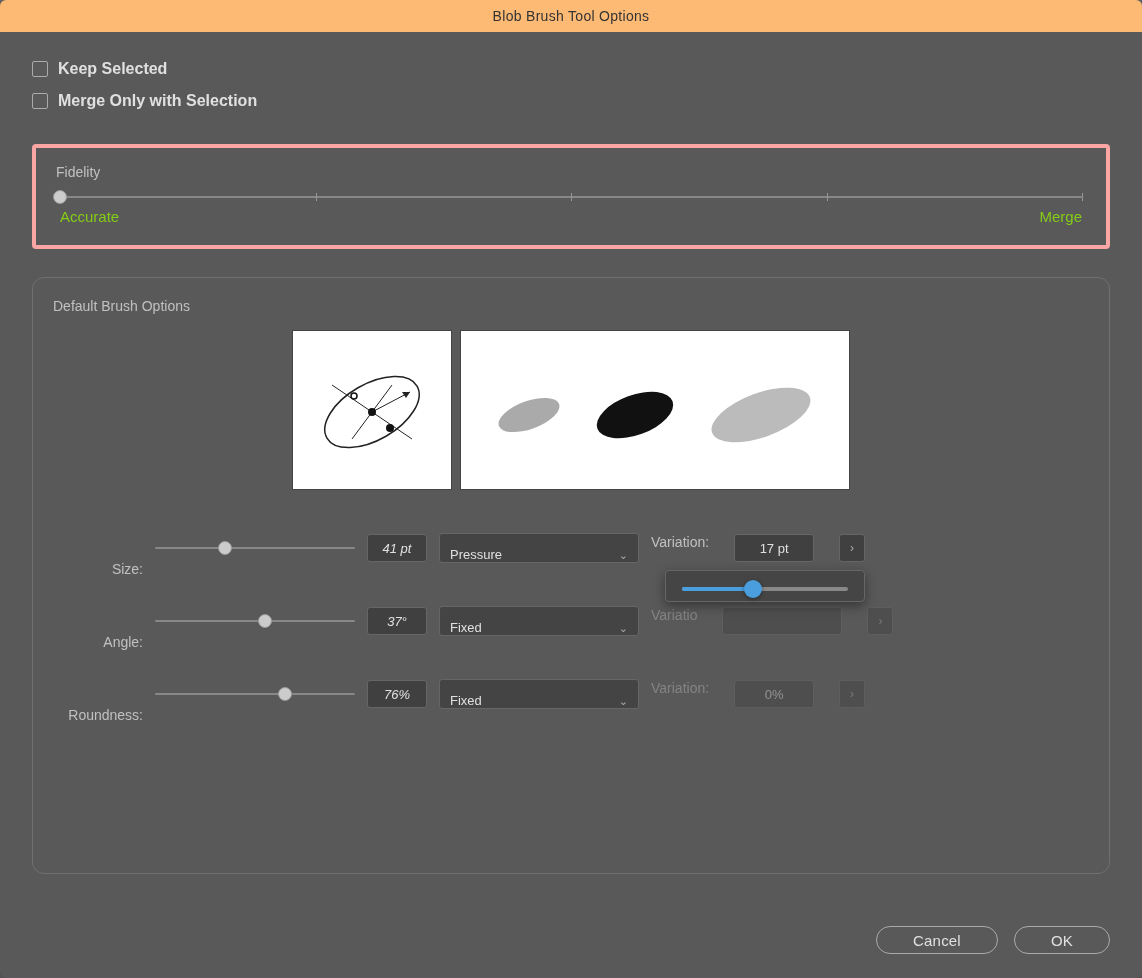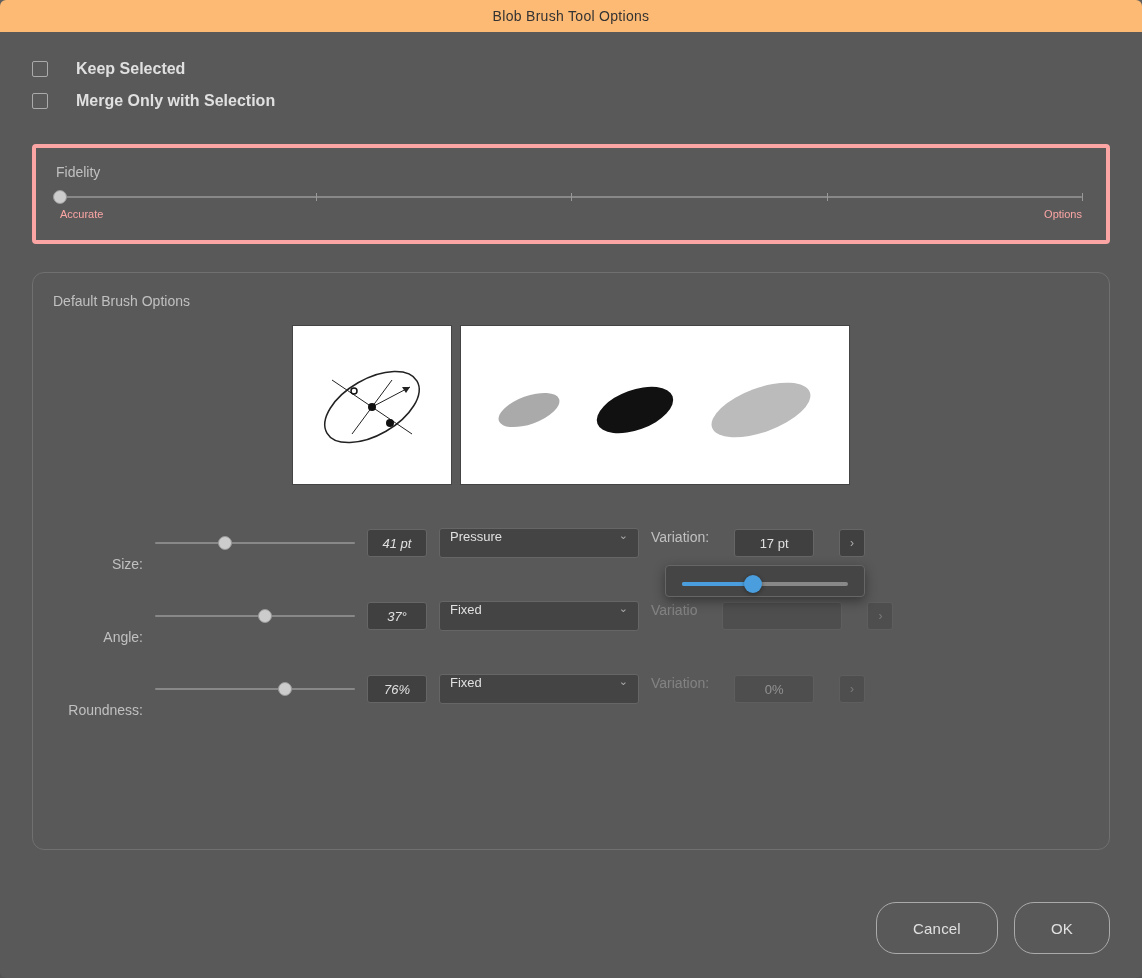--- a/index.html
+++ b/index.html
@@ -43,21 +43,21 @@
 
     
     .checkbox-section {
       margin-bottom: 20px;
     }
 
     .checkbox-row {
       display: flex;
       align-items: center;
       margin-bottom: 14px;
-      gap: 28px;
+      gap: 10px;
     }
 
     .checkbox-box {
       width: 16px;
       height: 16px;
       border: 1.5px solid #aaa;
       background: #5a5a5a;
       border-radius: 2px;
       flex-shrink: 0;
     }
@@ -123,22 +123,22 @@
       transform: translateX(-50%);
     }
 
     .slider-labels {
       display: flex;
       justify-content: space-between;
       margin-top: 6px;
     }
 
     .slider-label {
-      font-size: 11px;
-      color: #fca5a5;
+      font-size: 15px;
+      color: #84cc16;
     }
 
     
     .brush-section {
       border: 1px solid #707070;
       border-radius: 12px;
       padding: 20px 20px 24px 20px;
       flex: 1;
       display: flex;
       flex-direction: column;
@@ -234,21 +234,21 @@
     .control-dropdown {
       width: 200px;
       height: 30px;
       background: #444;
       border: 1px solid #666;
       border-radius: 3px;
       color: #e0e0e0;
       font-size: 13px;
       padding: 0 10px;
       display: flex;
-      align-items: flex-start;
+      align-items: flex-end;
       justify-content: space-between;
       flex-shrink: 0;
       cursor: pointer;
     }
 
     .dropdown-arrow {
       font-size: 11px;
       color: #aaa;
     }
 
@@ -342,21 +342,21 @@
     
     .footer {
       display: flex;
       justify-content: flex-end;
       gap: 16px;
       padding: 24px 32px;
       flex-shrink: 0;
     }
 
     .btn {
-      height: 52px;
+      height: 28px;
       padding: 0 36px;
       border-radius: 20px;
       border: 1.5px solid #aaa;
       background: transparent;
       color: #e0e0e0;
       font-size: 15px;
       cursor: pointer;
       letter-spacing: 0.2px;
     }
   </style>
@@ -387,21 +387,21 @@
       <div class="slider-container">
         <div class="slider-track">
           <div style="position:absolute;left:25%;width:1px;height:8px;background:#999;top:-3px;"></div>
           <div style="position:absolute;left:50%;width:1px;height:8px;background:#999;top:-3px;"></div>
           <div style="position:absolute;left:75%;width:1px;height:8px;background:#999;top:-3px;"></div>
           <div style="position:absolute;left:100%;width:1px;height:8px;background:#999;top:-3px;"></div>
           <div class="slider-thumb" style="left:0%;"></div>
         </div>
         <div class="slider-labels">
           <span class="slider-label">Accurate</span>
-          <span class="slider-label">Options</span>
+          <span class="slider-label">Merge</span>
         </div>
       </div>
     </div>
 
     <div class="brush-section">
       <div class="section-title">Default Brush Options</div>
 
       <div class="brush-previews">
 
         <div class="preview-box preview-box-left">

